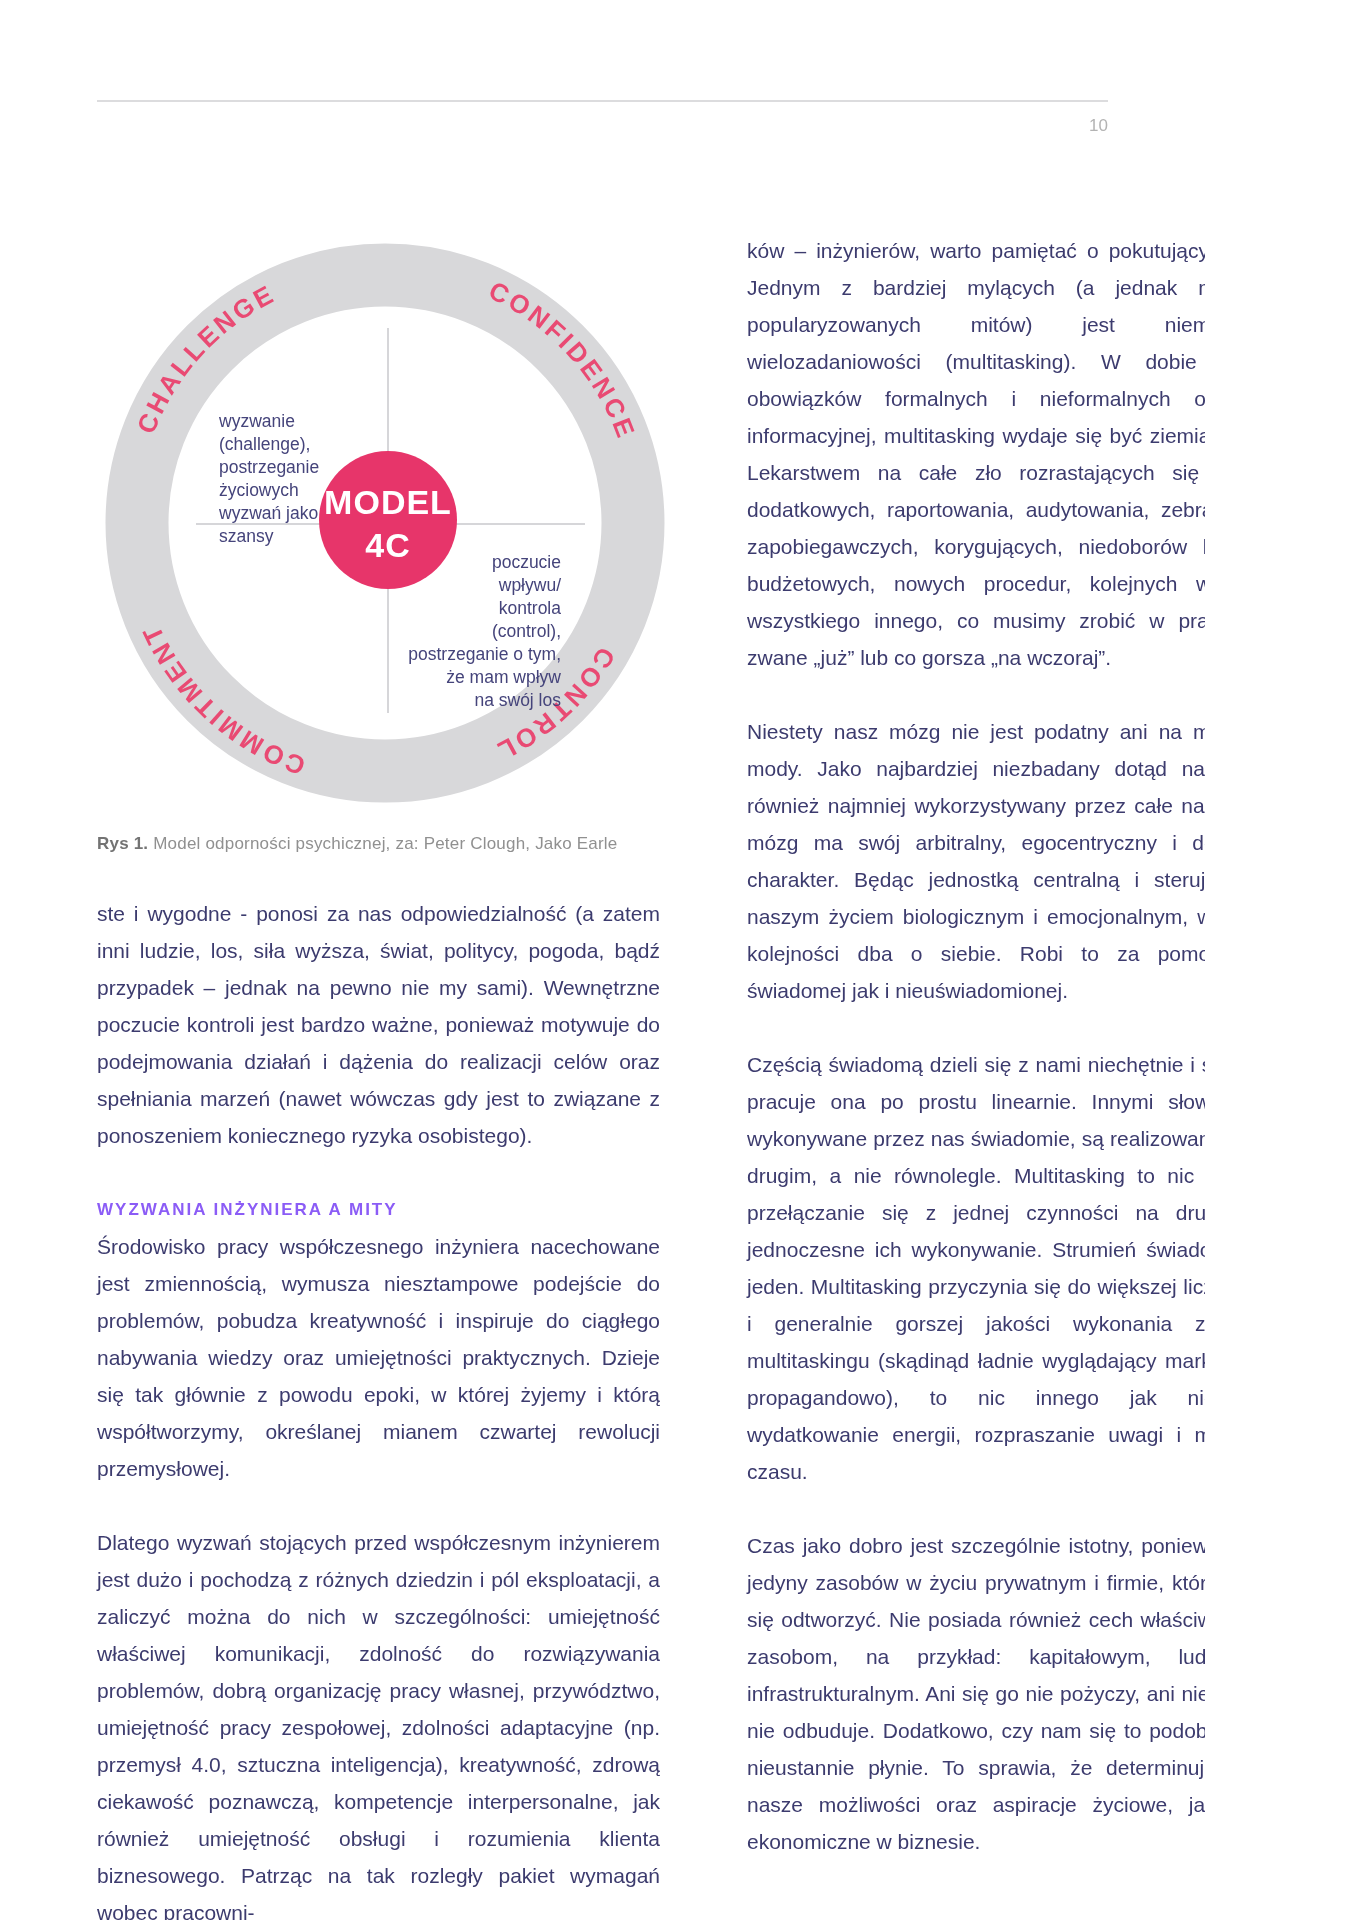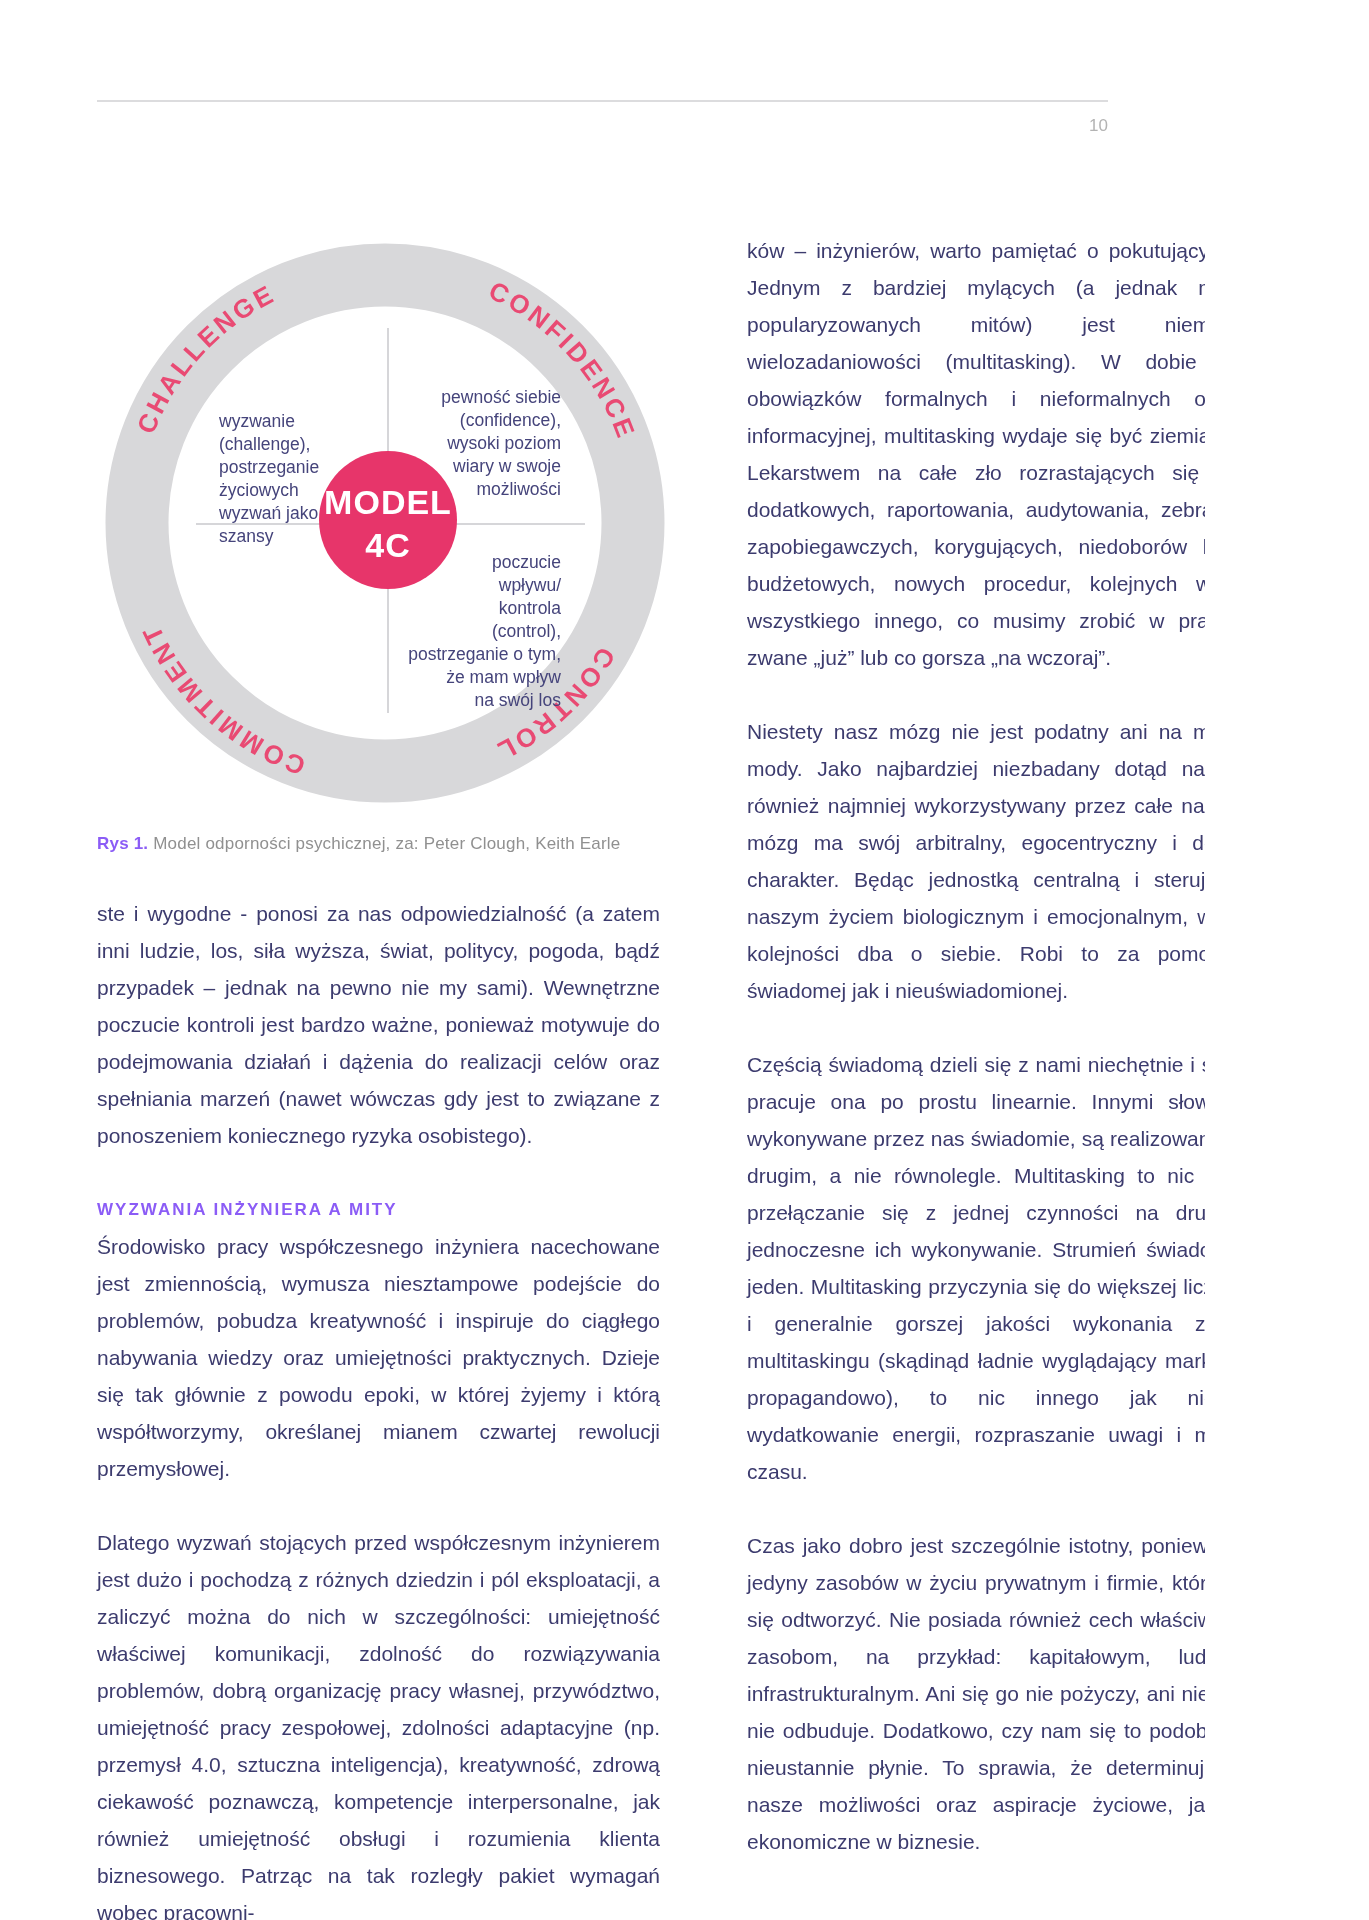--- a/index.html
+++ b/index.html
@@ -41,21 +41,21 @@
   }
   .q-tl { left:134px; top:163px; text-align:left;margin-top:24px; }
   .q-tr { right:124px; top:163px; text-align:right; }
   .q-bl { left:134px; top:362px; text-align:left; }
   .q-br { right:124px; top:328px; text-align:right; }
 
   .caption {
     position:absolute; left:97px; top:834px;
     font-size:17px; color:#909090; letter-spacing:0.2px;
   }
-  .caption b { color:#8b5cf6; }
+  .caption b { color:#737373; }
 
   
   .col {
     position:absolute; width:563px;
     font-size:21px; line-height:37px;
     color:#3c3b6e;
     text-align:justify;
   }
   .col-left  { left:97px;  top:895px; }
   .col-right { left:710px; top:232px; width:562px;margin-left:37px; }
@@ -105,35 +105,30 @@
       <text class="model-title" x="303" y="291" text-anchor="middle">MODEL</text>
       <text class="model-title" x="303" y="334" text-anchor="middle">4C</text>
     </svg>
 
     <div class="quad q-tl">wyzwanie
 (challenge),
 postrzeganie
 życiowych
 wyzwań jako
 szansy</div>
-    <div class="quad q-tr">pewność siebie
-(confidence),
-wysoki poziom
-wiary w swoje
-możliwości</div>
     <div class="quad q-br">poczucie
 wpływu/
 kontrola
 (control),
 postrzeganie o tym,
 że mam wpływ
 na swój los</div>
   </div>
 
-  <div class="caption"><b>Rys 1.</b><span> Model odporności psychicznej, za: Peter Clough, Keith Earle</span></div>
+  <div class="caption"><b>Rys 1.</b><span> Model odporności psychicznej, za: Peter Clough, Jako Earle</span></div>
 
   <div class="col col-left">
     <p>ste i wygodne - ponosi za nas odpowiedzialność (a zatem inni ludzie, los, siła wyższa, świat, politycy, pogoda, bądź przypadek – jednak na pewno nie my sami). Wewnętrzne poczucie kontroli jest bardzo ważne, ponieważ motywuje do podejmowania działań i dążenia do realizacji celów oraz spełniania marzeń (nawet wówczas gdy jest to związane z ponoszeniem koniecznego ryzyka osobistego).</p>
     <h3>WYZWANIA INŻYNIERA A MITY</h3>
     <p>Środowisko pracy współczesnego inżyniera nacechowane jest zmiennością, wymusza niesztampowe podejście do problemów, pobudza kreatywność i inspiruje do ciągłego nabywania wiedzy oraz umiejętności praktycznych. Dzieje się tak głównie z powodu epoki, w której żyjemy i którą współtworzymy, określanej mianem czwartej rewolucji przemysłowej.</p>
     <p>Dlatego wyzwań stojących przed współczesnym inżynierem jest dużo i pochodzą z różnych dziedzin i pól eksploatacji, a zaliczyć można do nich w szczególności: umiejętność właściwej komunikacji, zdolność do rozwiązywania problemów, dobrą organizację pracy własnej, przywództwo, umiejętność pracy zespołowej, zdolności adaptacyjne (np. przemysł 4.0, sztuczna inteligencja), kreatywność, zdrową ciekawość poznawczą, kompetencje interpersonalne, jak również umiejętność obsługi i rozumienia klienta biznesowego. Patrząc na tak rozległy pakiet wymagań wobec pracowni-</p>
   </div>
 
   <div class="col col-right">
     <p>ków – inżynierów, warto pamiętać o pokutujących mitach. Jednym z bardziej mylących (a jednak modnych i popularyzowanych mitów) jest niemal kult wielozadaniowości (multitasking). W dobie nadmiaru obowiązków formalnych i nieformalnych oraz presji informacyjnej, multitasking wydaje się być ziemią obiecaną. Lekarstwem na całe zło rozrastających się czynności dodatkowych, raportowania, audytowania, zebrań, działań zapobiegawczych, korygujących, niedoborów kadrowych, budżetowych, nowych procedur, kolejnych wymagań i wszystkiego innego, co musimy zrobić w pracy na tak zwane „już” lub co gorsza „na wczoraj”.</p>

